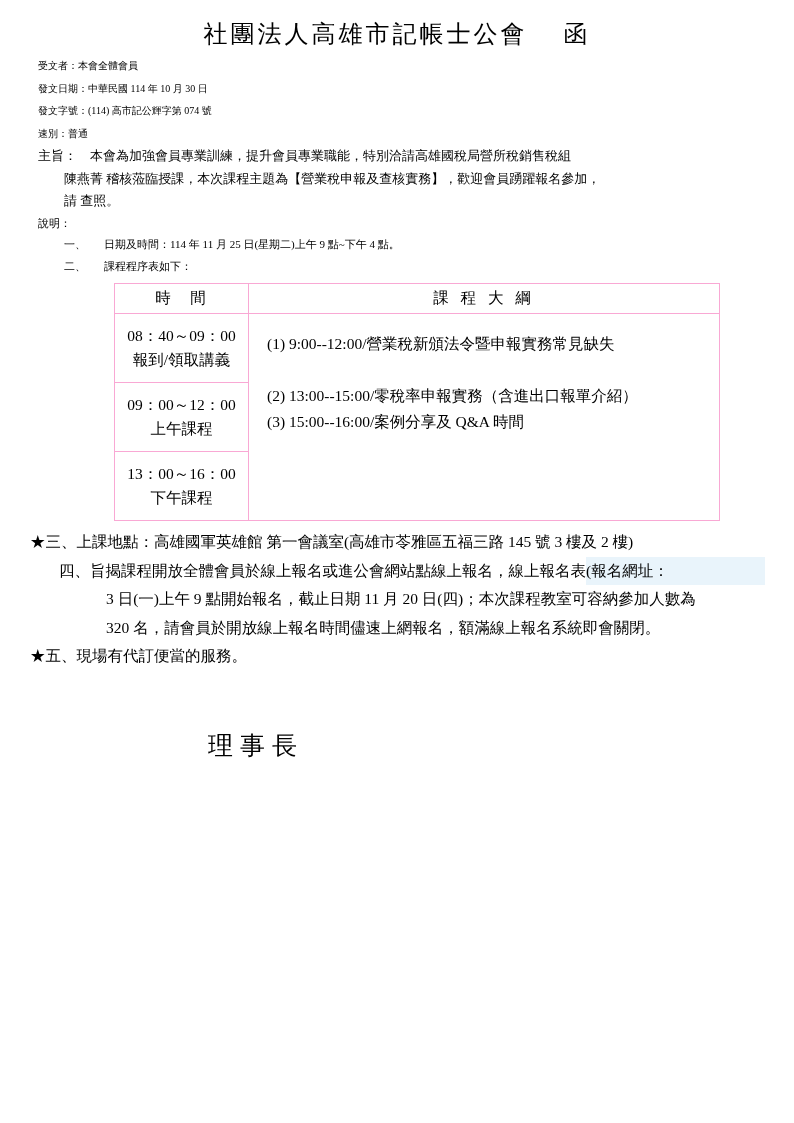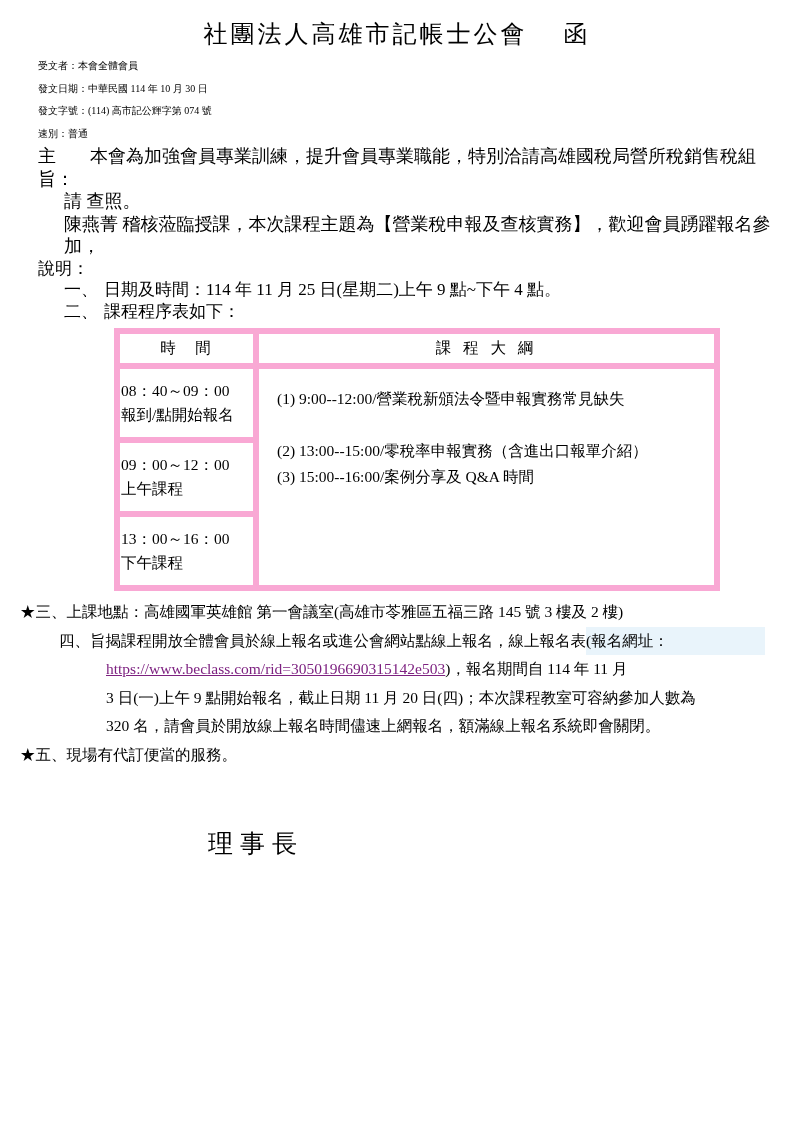--- a/index.html
+++ b/index.html
@@ -10,43 +10,43 @@
   }
   
   .doc-title{
     text-align:center;margin:0;padding-top:17px;
     font-size:24px;font-weight:400;letter-spacing:3px;line-height:34px;
   }
   .contact-block{margin:2px 0 0 444px;font-size:12.5px;line-height:18px;letter-spacing:.5px;}
   
   .meta-block{margin:4px 0 0 38px;line-height:22.5px;font-size:10px;}
   
-  .subject-block{margin:0 0 0 38px;line-height:22.5px;font-size:18px;}
+  .subject-block{margin:0 0 0 38px;line-height:22.5px;font-size:13px;}
   .subject-row{display:flex;}
   .subject-label{flex:0 0 52px;}
   .subject-body .cont{margin-left:26px;}
   
-  .expl-block{margin:0 0 0 38px;line-height:21.5px;font-size:17px;}
+  .expl-block{margin:0 0 0 38px;line-height:21.5px;font-size:11px;}
   .expl-item{margin-left:26px;display:flex;}
   .expl-no{flex:0 0 40px;}
   
   table.schedule{
     border-collapse:collapse;margin:6px 0 0 114px;width:606px;
     font-size:15.5px;table-layout:fixed;
   }
-  table.schedule th,table.schedule td{border:6px solid #f9a8d4;}
+  table.schedule th,table.schedule td{border:1px solid #f9a8d4;}
   th.time-h{width:131px;font-weight:400;letter-spacing:2px;height:27px;}
   th.outline-h{font-weight:400;letter-spacing:4px;height:27px;}
-  td.time-cell{height:66px;text-align:left;vertical-align:middle;line-height:24px;}
+  td.time-cell{height:66px;text-align:center;vertical-align:middle;line-height:24px;}
   td.outline-cell{vertical-align:top;padding:20px 6px 0 18px;}
   td.outline-cell .oline1{margin-bottom:31px;}
   td.outline-cell .oline2{margin-bottom:5px;}
   
   .items-block{margin:7px 0 0 0;line-height:28.5px;font-size:15.5px;}
-  .star-line{margin-left:20px;font-family:Liberation Serif, serif;}
+  .star-line{margin-left:30px;font-family:Liberation Serif, serif;}
   .item4-line1{margin-left:59px;display:flex;width:706px;}
   .item4-cont{margin-left:106px;}
   .hl{background:#e9f4fb;}
   .fill{flex:1;}
   a.reg-link{color:#7d2180;text-decoration:underline;}
   
   .signature{display:flex;align-items:center;margin:58px 0 0 208px;}
   .sig-title{font-size:25px;letter-spacing:7px;}
   .sig-name{
     margin-left:24px;font-size:74px;font-weight:900;letter-spacing:16px;
@@ -68,22 +68,22 @@
     <div>發文字號：(114) 高市記公輝字第 074 號</div>
     <div>速別：普通</div>
   </div>
 
   <div class="subject-block">
     <div class="subject-row">
       <span class="subject-label">主旨：</span>
       <span>本會為加強會員專業訓練，提升會員專業職能，特別洽請高雄國稅局營所稅銷售稅組</span>
     </div>
     <div class="subject-body">
+      <div class="cont">陳燕菁 稽核蒞臨授課，本次課程主題為【營業稅申報及查核實務】，歡迎會員踴躍報名參加，</div>
       <div class="cont">請 查照。</div>
-      <div class="cont">陳燕菁 稽核蒞臨授課，本次課程主題為【營業稅申報及查核實務】，歡迎會員踴躍報名參加，</div>
     </div>
   </div>
 
   <div class="expl-block">
     <div>說明：</div>
     <div class="expl-item">
       <span class="expl-no">一、</span>
       <span>日期及時間：114 年 11 月 25 日(星期二)上午 9 點~下午 4 點。</span>
     </div>
     <div class="expl-item">
@@ -94,21 +94,21 @@
 
   <table class="schedule">
     <tbody>
         <tr>
       <th class="time-h">時　間</th>
       <th class="outline-h">課 程 大 綱</th>
     </tr>
     <tr>
       <td class="time-cell">
         <div>08：40～09：00</div>
-        <div>報到/點開始報名</div>
+        <div>報到/領取講義</div>
       </td>
       <td class="outline-cell" rowspan="3">
         <div class="oline1">(1) 9:00--12:00/營業稅新頒法令暨申報實務常見缺失</div>
         <div class="oline2">(2) 13:00--15:00/零稅率申報實務（含進出口報單介紹）</div>
         <div>(3) 15:00--16:00/案例分享及 Q&amp;A 時間</div>
       </td>
     </tr>
     <tr>
       <td class="time-cell">
         <div>09：00～12：00</div>
@@ -127,23 +127,20 @@
   <div class="items-block">
     <div class="star-line">
       <span>★</span><span>三、</span><span>上課地點：高雄國軍英雄館 第一會議室(高雄市苓雅區五福三路 145 號 3 樓及 2 樓)</span>
     </div>
     <div class="item4-line1">
       <span>四、</span>
         <span>旨揭課程開放全體會員於線上報名或進公會網站點線上報名，線上報名表</span>
         <span class="hl">(報名網址：</span>
         <span class="hl fill"></span>
     </div>
-    <div class="item4-cont">
-      <a class="reg-link" href="#">https://www.beclass.com/rid=3050196690315142e503</a><span>)，報名期間自 114 年 11 月</span>
-    </div>
     <div class="item4-cont">3 日(一)上午 9 點開始報名，截止日期 11 月 20 日(四)；本次課程教室可容納參加人數為</div>
     <div class="item4-cont">320 名，請會員於開放線上報名時間儘速上網報名，額滿線上報名系統即會關閉。</div>
     <div class="star-line">
       <span>★</span><span>五、</span><span>現場有代訂便當的服務。</span>
     </div>
   </div>
 
   <div class="signature">
     <span class="sig-title">理事長</span>
   </div>

